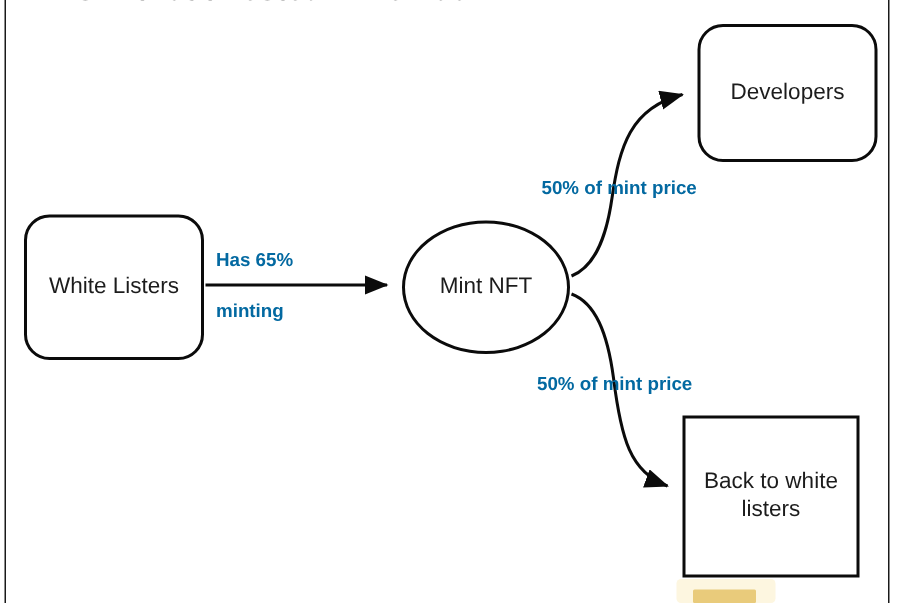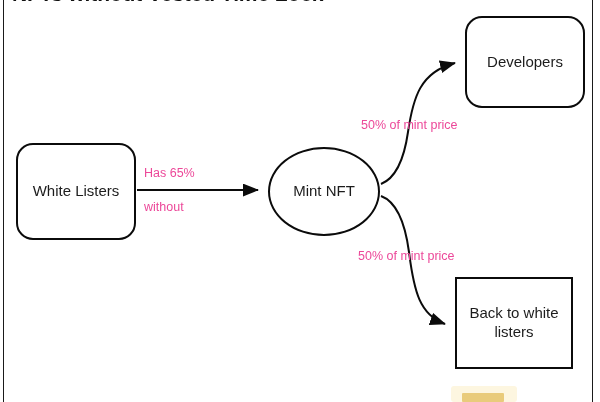--- a/index.html
+++ b/index.html
@@ -68,32 +68,33 @@
   }
   #node-mint-nft {
     left: 268px; top: 147px; width: 112px; height: 89px;
     font-size: 15px;
   }
   #node-developers {
     left: 465px; top: 16px; width: 120px; height: 92px;
     font-size: 15px;
   }
   #node-back-to-white-listers {
-    left: 455px; top: 277px; width: 118px; height: 92px;
+    left: 455px; top: 277px; width: 118px; height: 108px;
     font-size: 15px;
     padding: 0 8px;
   }
 
   
   .edge-label {
     position: absolute;
     font-size: 12.5px;
-    color: #ec4899;
+    color: #0369a1;
     white-space: nowrap;
     line-height: 1.35;
+    font-weight: bold;
   }
   #label-has-50 { left: 144px; top: 165px; }
   #label-discount { left: 144px; top: 199px; }
   #label-from-minting { left: 150px; top: 215px; }
   #label-dev-share { left: 361px; top: 117px; }
   #label-wl-share { left: 358px; top: 248px; }
 
   
   #edges {
     position: absolute;
@@ -163,21 +164,21 @@
   <div id="node-developers" class="node rounded">
     <span>Developers</span>
   </div>
 
   <div id="node-back-to-white-listers" class="node square">
     <span>Back to white listers</span>
   </div>
 
   <div class="edge-label" id="label-has-50">Has 65%</div>
 
-  <div class="edge-label" id="label-discount">without</div>
+  <div class="edge-label" id="label-discount">minting</div>
 
 
   <div class="edge-label" id="label-dev-share">50% of mint price</div>
 
   <div class="edge-label" id="label-wl-share">50% of mint price</div>
 
   <div class="bottom-swatch-glow"></div>
   <div class="bottom-swatch"></div>
 
 </div>

